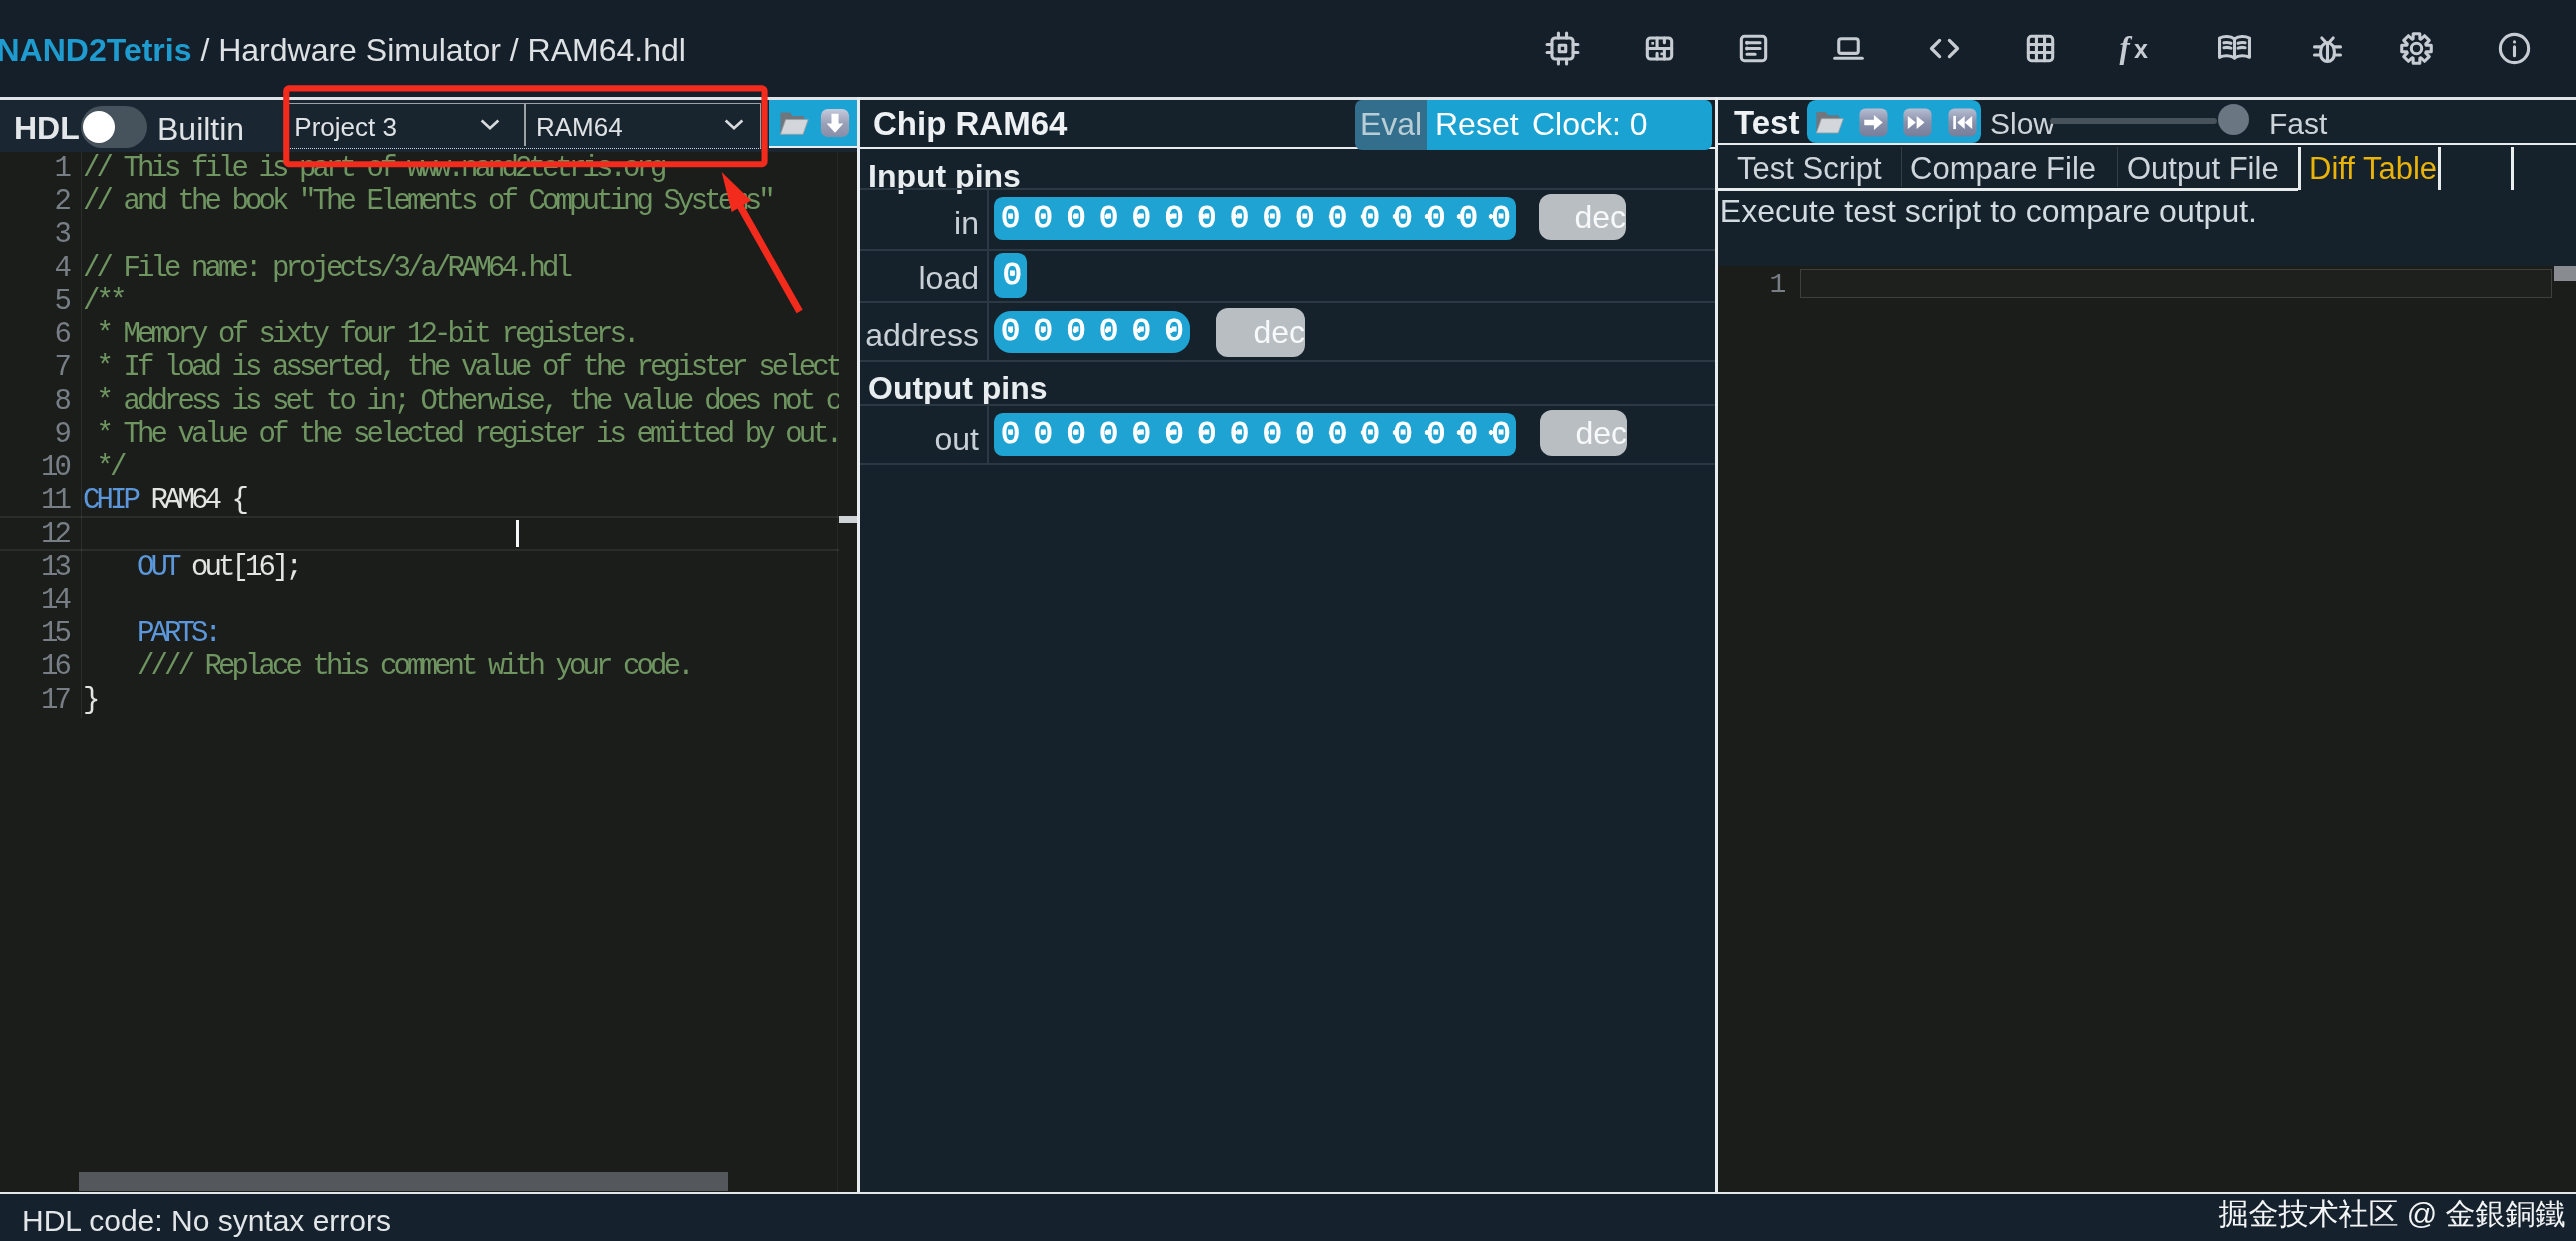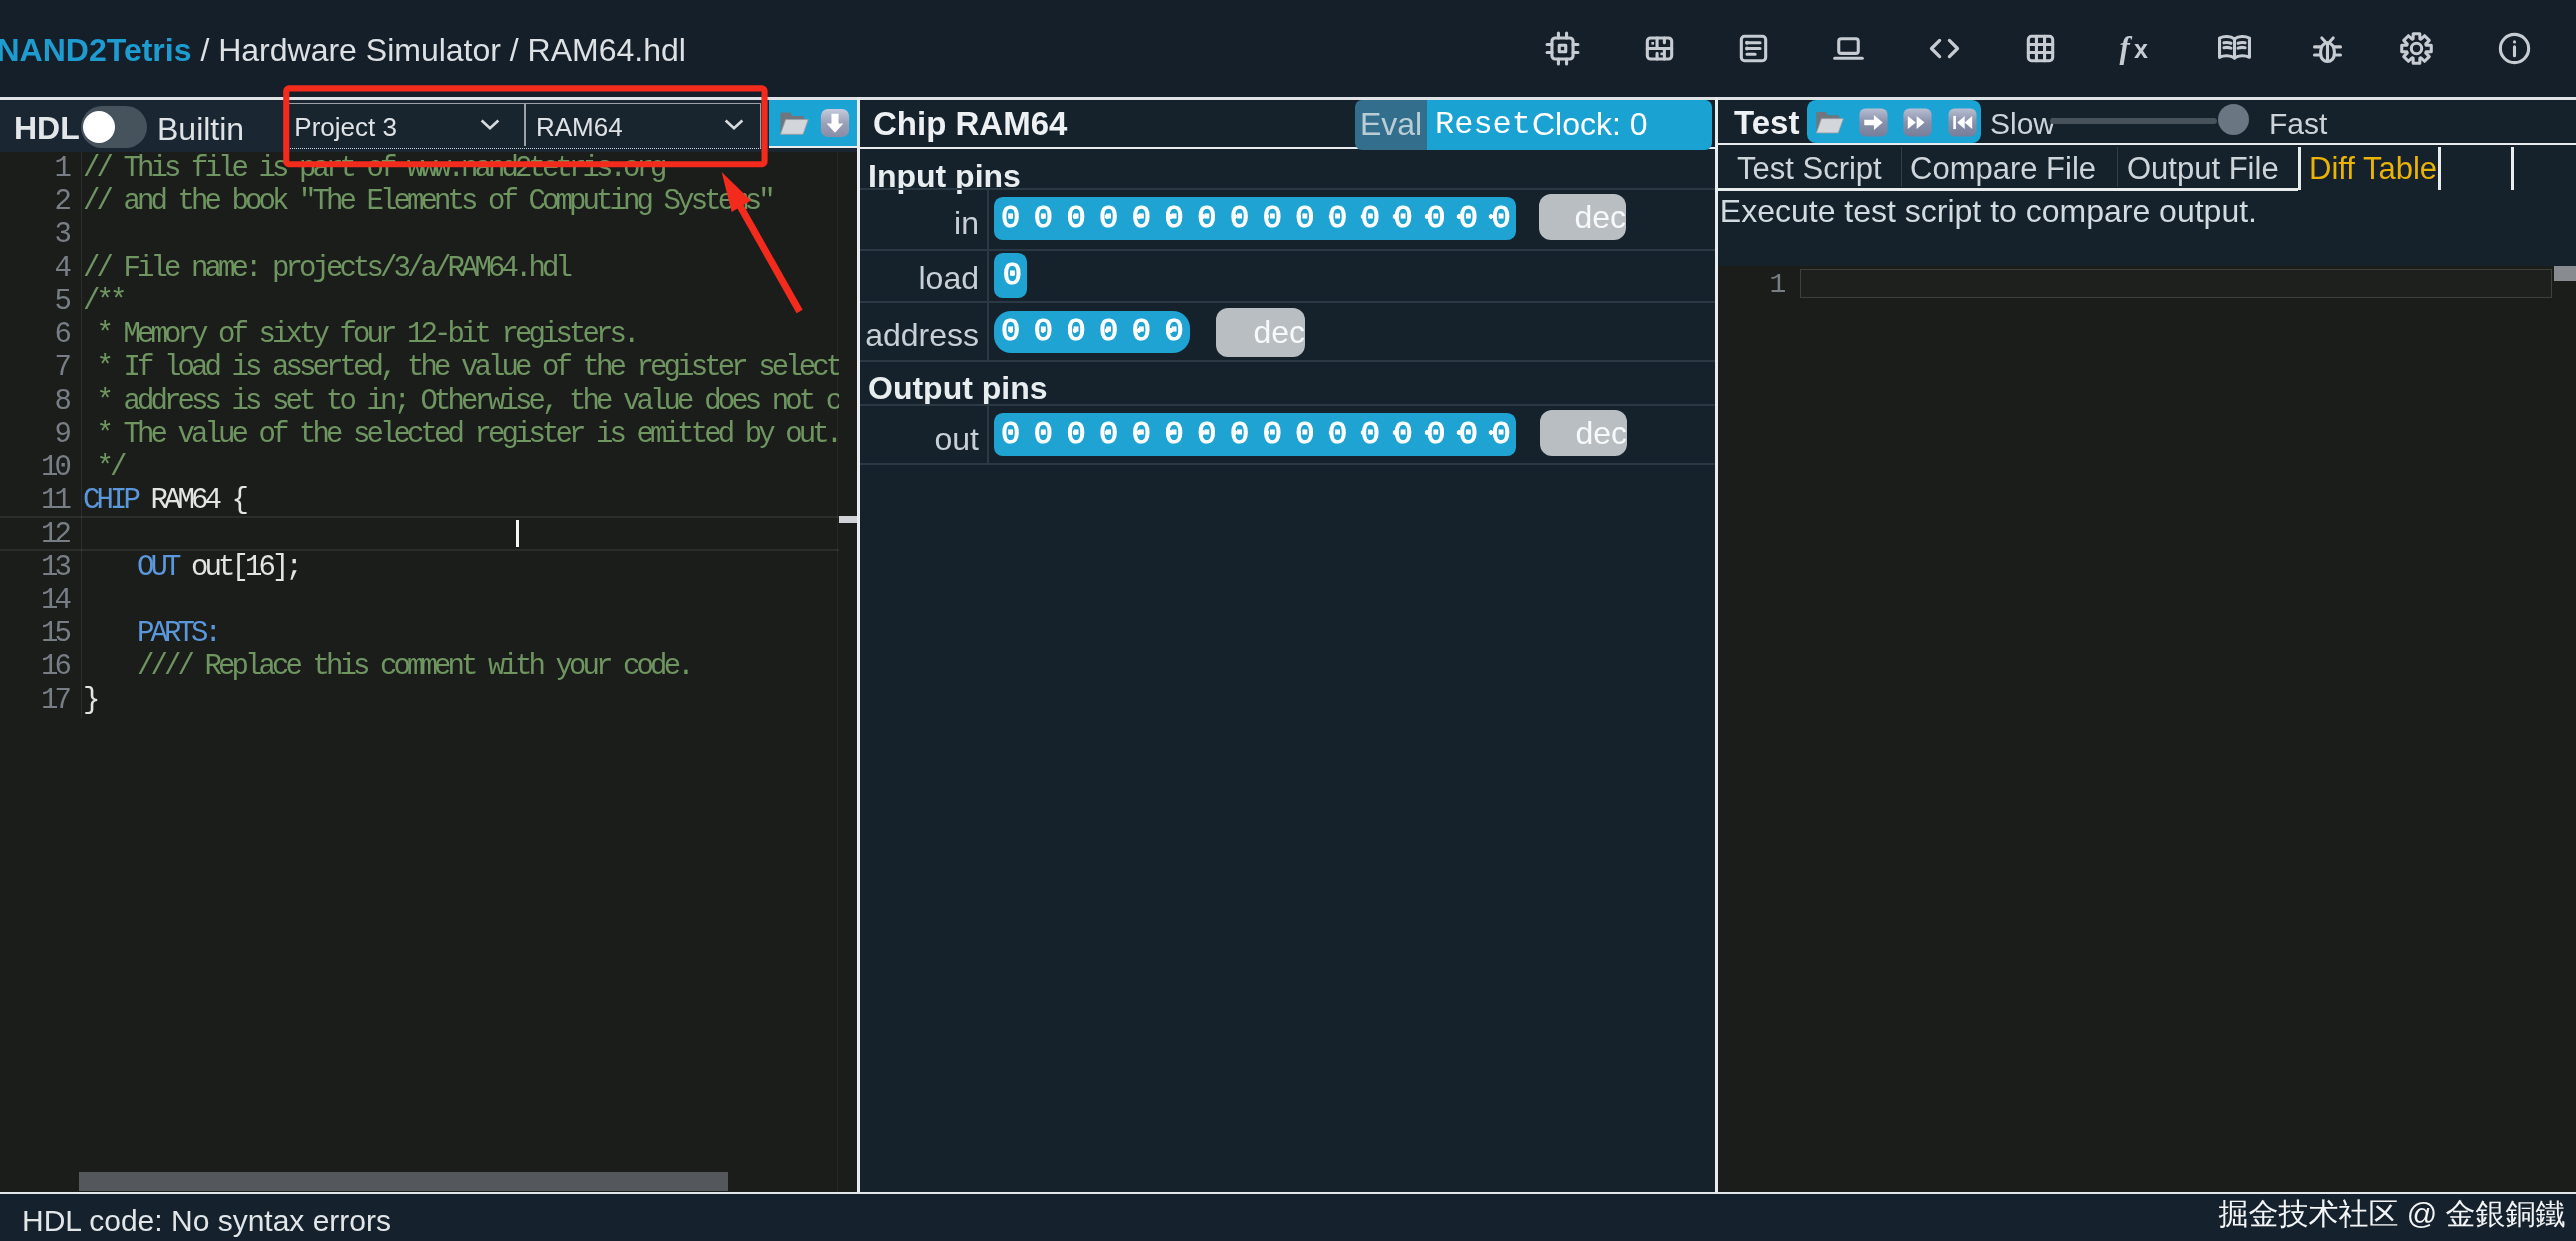--- a/index.html
+++ b/index.html
@@ -234,21 +234,21 @@
 
 <div class="vdiv1"></div>
 <div class="vdiv2"></div>
 
 <div class="mid">
   <div class="header">
     <div class="chipname">Chip RAM64</div>
     <div class="evalbar">
       <div class="evalseg">Eval</div>
       <div class="cyanseg">
-          <span style="position:absolute; left:8px;font-family:Liberation Mono, monospace;">Reset</span>
+          <span style="position:absolute; left:8px;">Reset</span>
           <span style="position:absolute; left:105px;">Clock: 0</span>
         </div>
     </div>
   </div>
   <div class="headrow" style="top:58px;">Input pins</div>
   <div class="rowline" style="top:88px;"></div>
   <div class="rowline" style="top:149px;"></div>
   <div class="rowline" style="top:201px;"></div>
   <div class="rowline" style="top:260px;"></div>
   <div class="headrow" style="top:270px;">Output pins</div>

